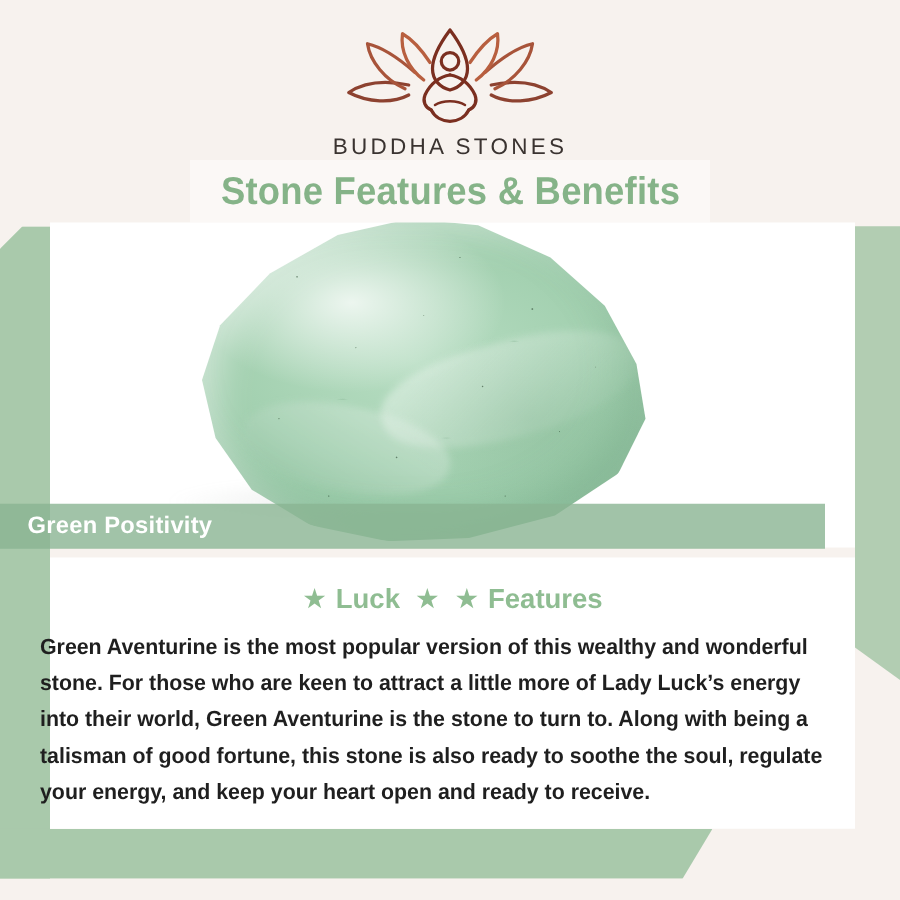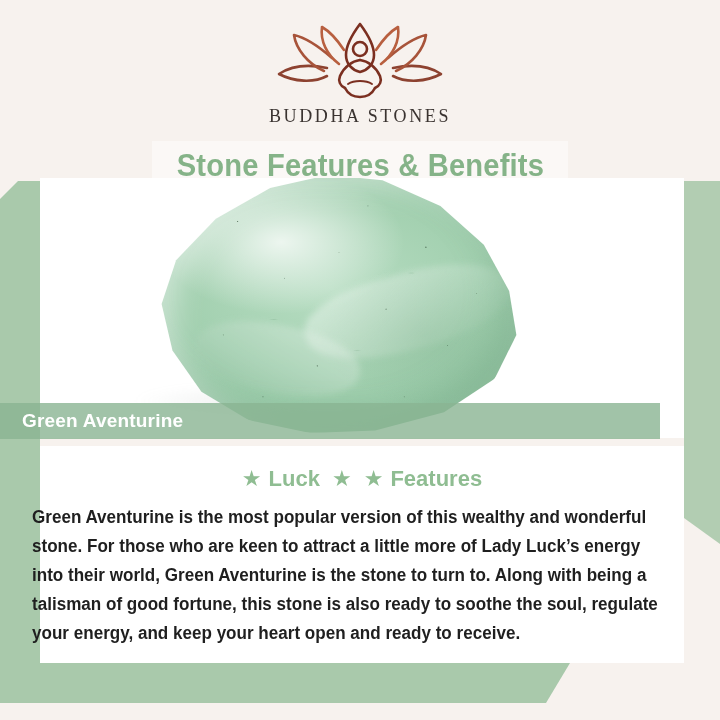--- a/index.html
+++ b/index.html
@@ -66,31 +66,31 @@
     position: absolute;
     left: 0; right: 0;
     top: 22px;
     display: flex;
     flex-direction: column;
     align-items: center;
   }
   .logo-mark { display: block; }
   .logo-text {
     margin-top: 2px;
-    font-family: Liberation Serif, serif;
+    font-family: Liberation Sans, sans-serif;
     font-size: 18px;
     letter-spacing: 2.6px;
     color: #3a3330;
     font-weight: 400;
   }
 
   .title-band {
     position: absolute;
     left: 152px;
-    top: 141px;
+    top: 128px;
     width: 416px;
     height: 50px;
     background: #fbf8f6;
     display: flex;
     align-items: center;
     justify-content: center;
     z-index: 3;
   }
   .title-text {
     font-family: "Liberation Sans Narrow", "Liberation Sans", sans-serif;
@@ -309,21 +309,21 @@
   <div class="photo-panel">
     <div class="stone-shadow"></div>
     <div class="stone">
       <div class="stone-facet-a"></div>
       <div class="stone-facet-b"></div>
       <div class="stone-speckles"></div>
     </div>
   </div>
 
   <div class="name-ribbon">
-    <span class="name-text">Green Aventurine</span>
+    <span class="name-text">Green Positivity</span>
   </div>
 
   <div class="desc-panel">
 
     <div class="keywords">
       <span class="kw">
         <span class="kw-star">★</span>
         <span class="kw-label">Luck</span>
       </span>
       <span class="kw">

